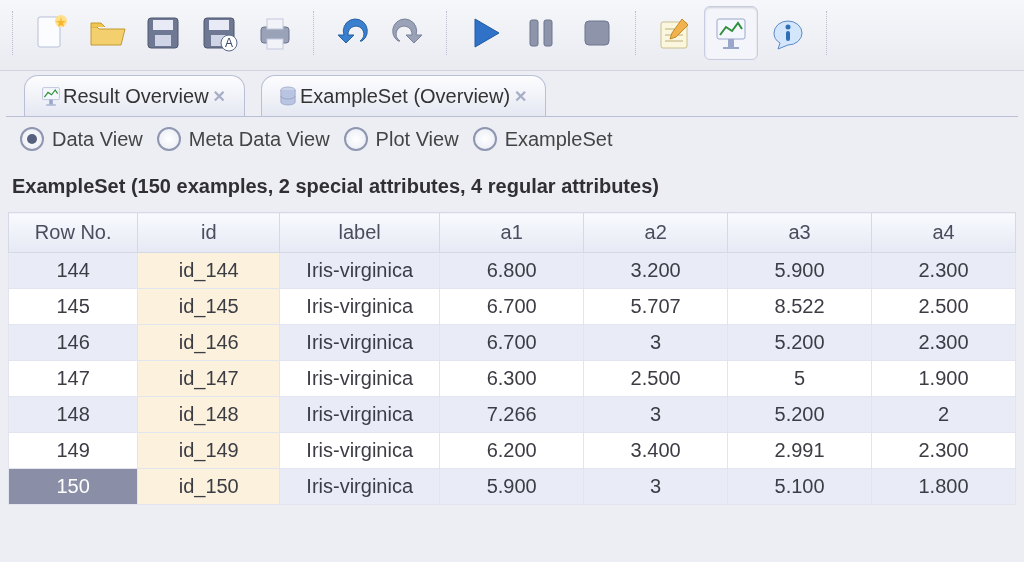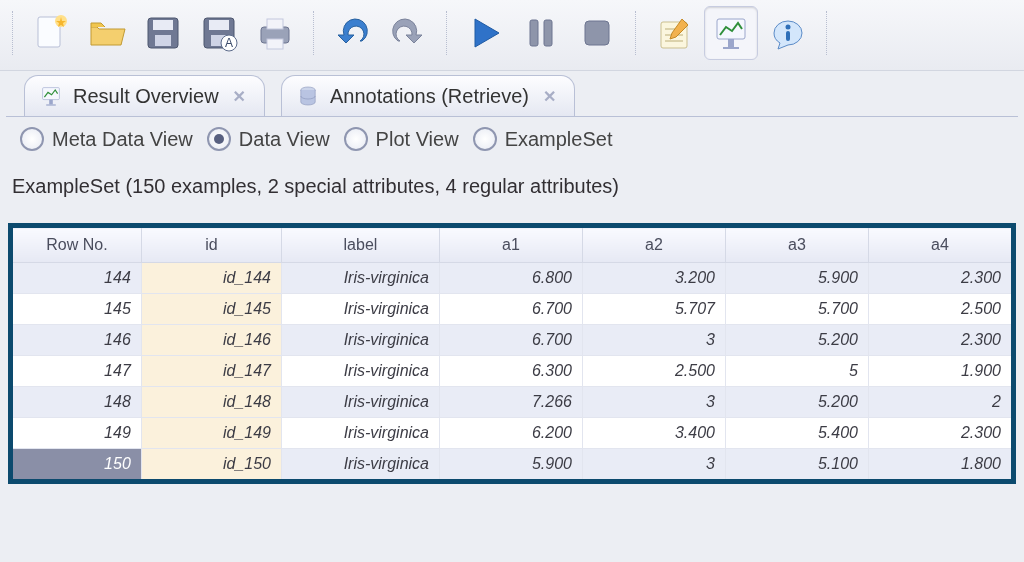--- a/index.html
+++ b/index.html
@@ -52,21 +52,20 @@
   
   .tab-strip {
     display: flex;
     align-items: flex-end;
     padding: 4px 16px 0 24px;
     background: #eceef3;
   }
   .tab {
     display: inline-flex;
     align-items: center;
-    gap: 10px;
     padding: 8px 18px 8px 14px;
     margin-right: 16px;
     border: 1px solid #b9c0d6;
     border-bottom: none;
     border-top-left-radius: 14px;
     border-top-right-radius: 14px;
     background: linear-gradient(#fdfdff, #e5e8f2);
     color: #333;
     cursor: pointer;
   }
@@ -106,43 +105,43 @@
   .radio.selected .dot::after {
     content:'';
     width: 10px; height: 10px;
     background: #586080;
     border-radius: 50%;
   }
   
   .summary {
     padding: 18px 14px 14px 12px;
     color: #322f33;
+    font-weight: bold;
   }
   
   .table {
     width: 1008px;
-    margin: 11px 8px;
-    border: 5px solid #0c4a6e;
+    margin: 0 8px;
+    border: 1px solid #0c4a6e;
     border-collapse: collapse;
-    font-size: 16px;
+    font-size: 20px;
   }
   .table thead th {
     background: linear-gradient(#f9faff, #e6e9f4);
     color: #4a4d5d;
     font-weight: normal;
     padding: 8px 10px;
     border: 1px solid #d5d9e6;
     text-align: center;
   }
   .table td {
     border: 1px solid #e2e5ef;
     padding: 6px 10px;
-    text-align: right;
+    text-align: center;
     color: #3c3c45;
-    font-style: italic;
   }
   .table tbody tr:nth-child(odd) td { background: #e9ecf6; }
   .table tbody tr:nth-child(even) td { background: #ffffff; }
   .table td.col-id { background: #fbf1dc !important; }
   .table tbody tr.selected td.col-rowno {
     background: #8a8fa7 !important;
     color: #fff;
   }
   .col-rowno { width: 130px; }
   .col-idw   { width: 140px; }
@@ -264,34 +263,34 @@
     </svg>
     <span>Result Overview</span>
     <span class="close">✕</span>
   </div>
   <div class="tab">
     <svg class="icon-small" viewBox="0 0 40 40">
       <ellipse cx="20" cy="10" rx="12" ry="5" fill="#cbd4ea" stroke="#8893b8"></ellipse>
       <path d="M8 10 L8 30 A12 5 0 0 0 32 30 L32 10" fill="#b9c4e2" stroke="#8893b8"></path>
       <path d="M8 20 A12 5 0 0 0 32 20" fill="none" stroke="#8893b8"></path>
     </svg>
-    <span>Annotations (Retrieve)</span>
+    <span>ExampleSet (Overview)</span>
     <span class="close">✕</span>
   </div>
 </div>
 <div class="tab-panel-border"></div>
 
 <div class="view-row">
+  <span class="radio selected">
+    <span class="dot"></span>
+    <span>Data View</span>
+  </span>
   <span class="radio">
     <span class="dot"></span>
     <span>Meta Data View</span>
-  </span>
-  <span class="radio selected">
-    <span class="dot"></span>
-    <span>Data View</span>
   </span>
   <span class="radio">
     <span class="dot"></span>
     <span>Plot View</span>
   </span>
   <span class="radio">
     <span class="dot"></span>
     <span>ExampleSet</span>
   </span>
 </div>
@@ -319,21 +318,21 @@
         <td>3.200</td>
         <td>5.900</td>
         <td>2.300</td>
       </tr>
       <tr>
         <td class="col-rowno">145</td>
         <td class="col-id col-idw">id_145</td>
         <td class="col-label">Iris-virginica</td>
         <td>6.700</td>
         <td>5.707</td>
-        <td>5.700</td>
+        <td>8.522</td>
         <td>2.500</td>
       </tr>
       <tr>
         <td class="col-rowno">146</td>
         <td class="col-id col-idw">id_146</td>
         <td class="col-label">Iris-virginica</td>
         <td>6.700</td>
         <td>3</td>
         <td>5.200</td>
         <td>2.300</td>
@@ -355,21 +354,21 @@
         <td>3</td>
         <td>5.200</td>
         <td>2</td>
       </tr>
       <tr>
         <td class="col-rowno">149</td>
         <td class="col-id col-idw">id_149</td>
         <td class="col-label">Iris-virginica</td>
         <td>6.200</td>
         <td>3.400</td>
-        <td>5.400</td>
+        <td>2.991</td>
         <td>2.300</td>
       </tr>
       <tr class="selected">
         <td class="col-rowno">150</td>
         <td class="col-id col-idw">id_150</td>
         <td class="col-label">Iris-virginica</td>
         <td>5.900</td>
         <td>3</td>
         <td>5.100</td>
         <td>1.800</td>

